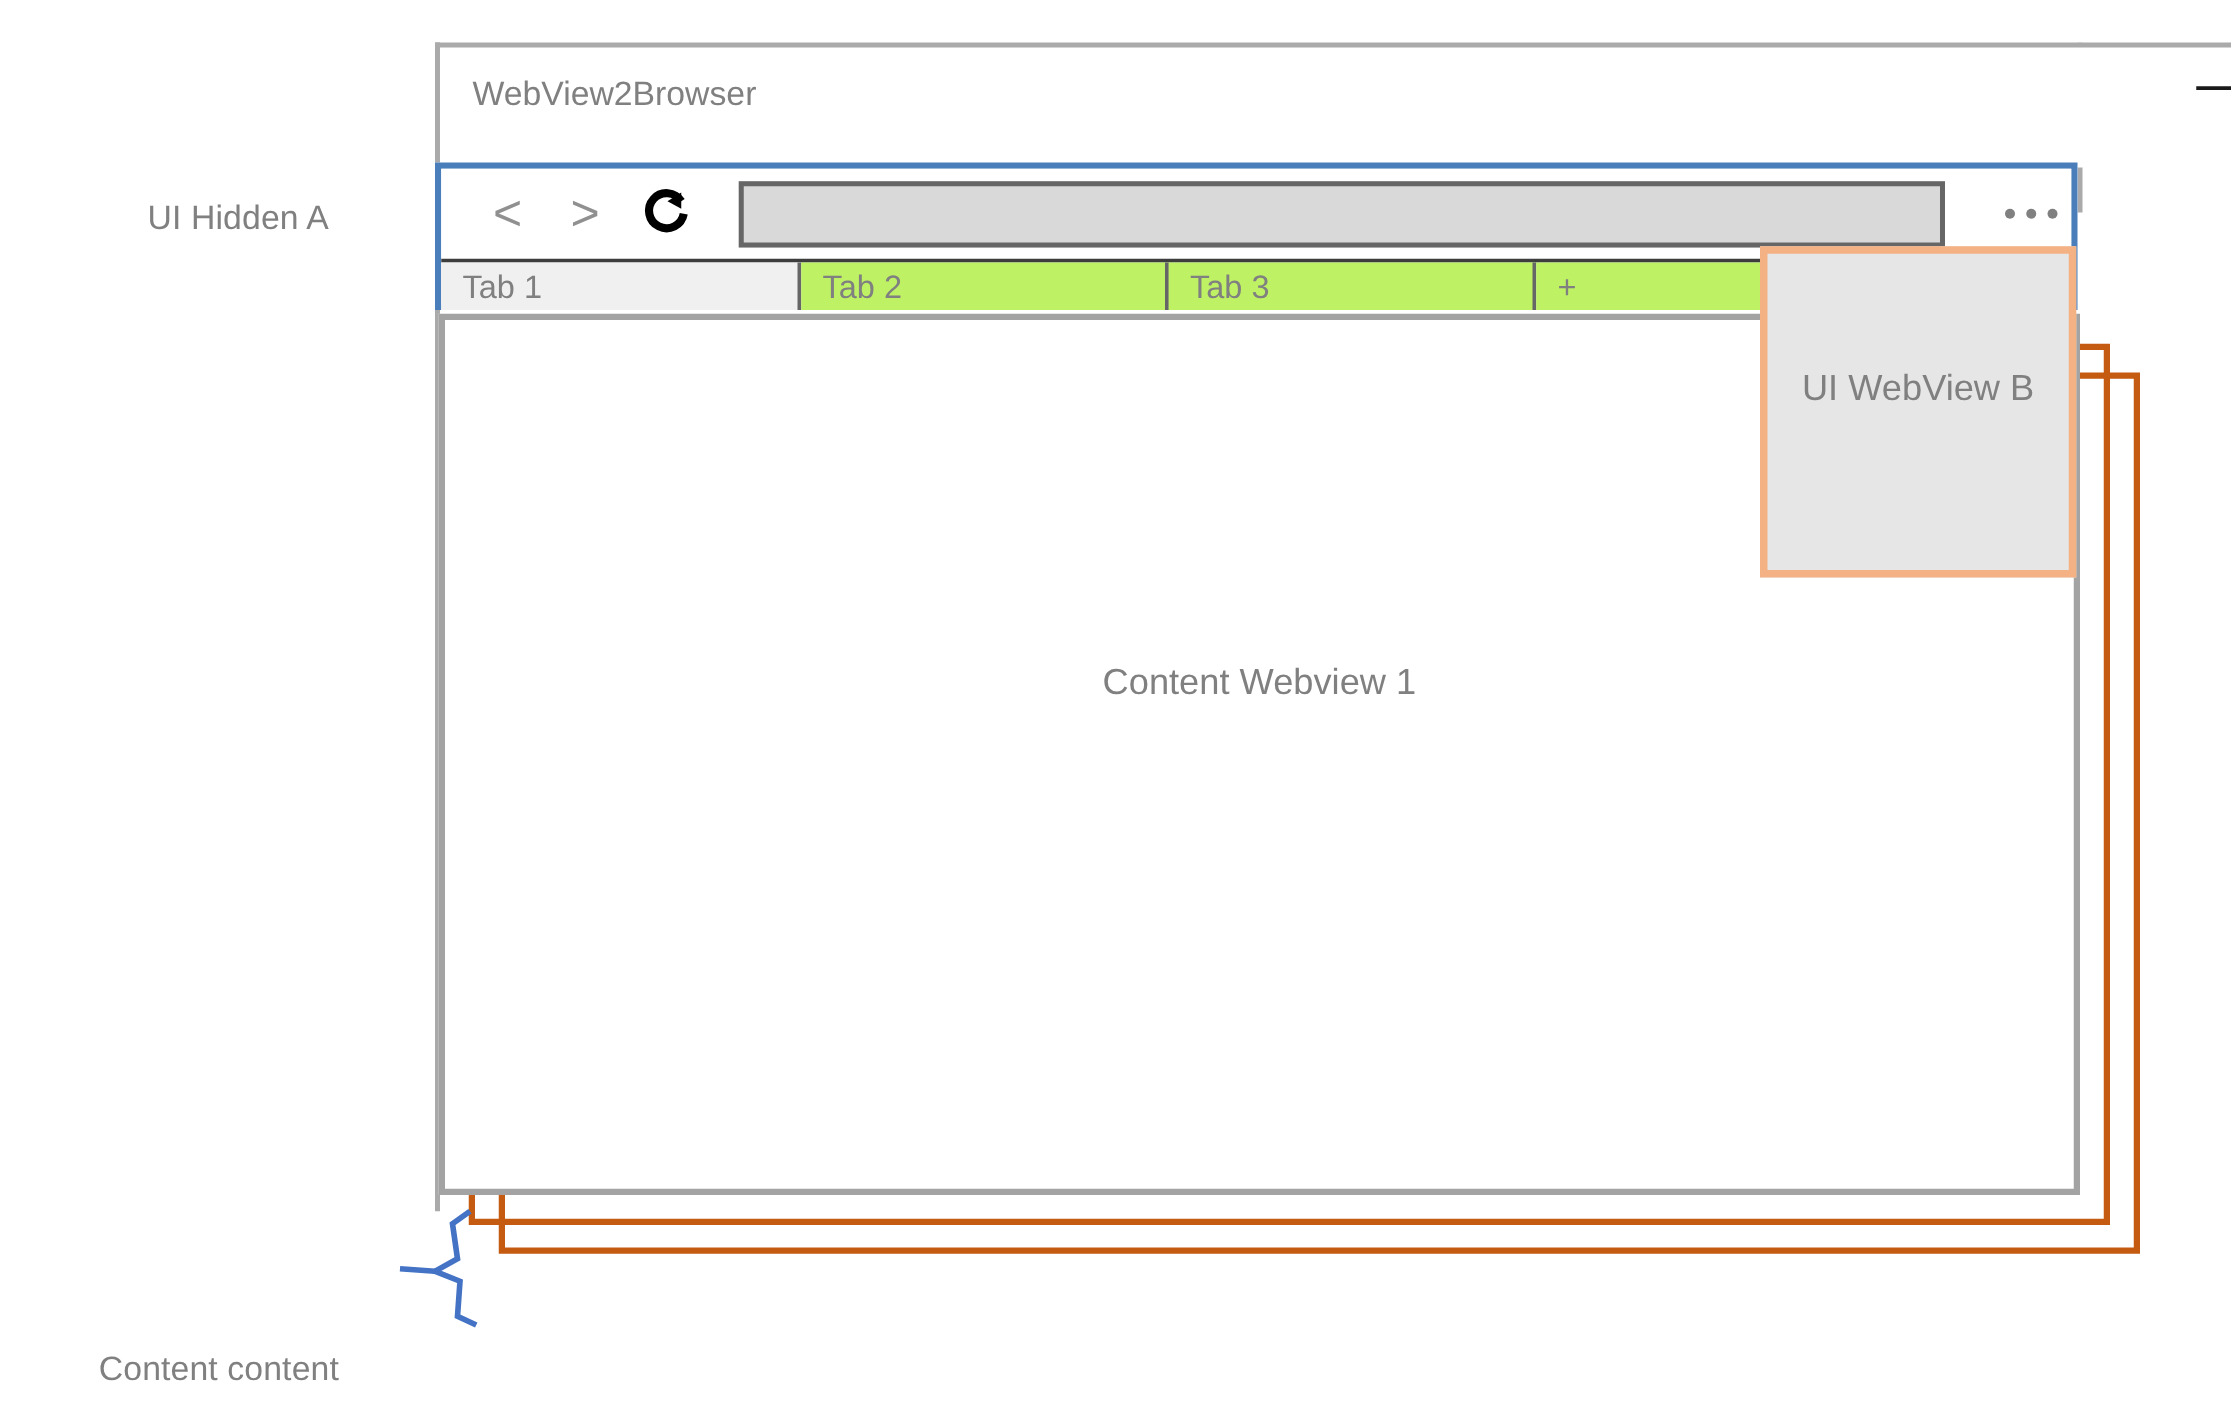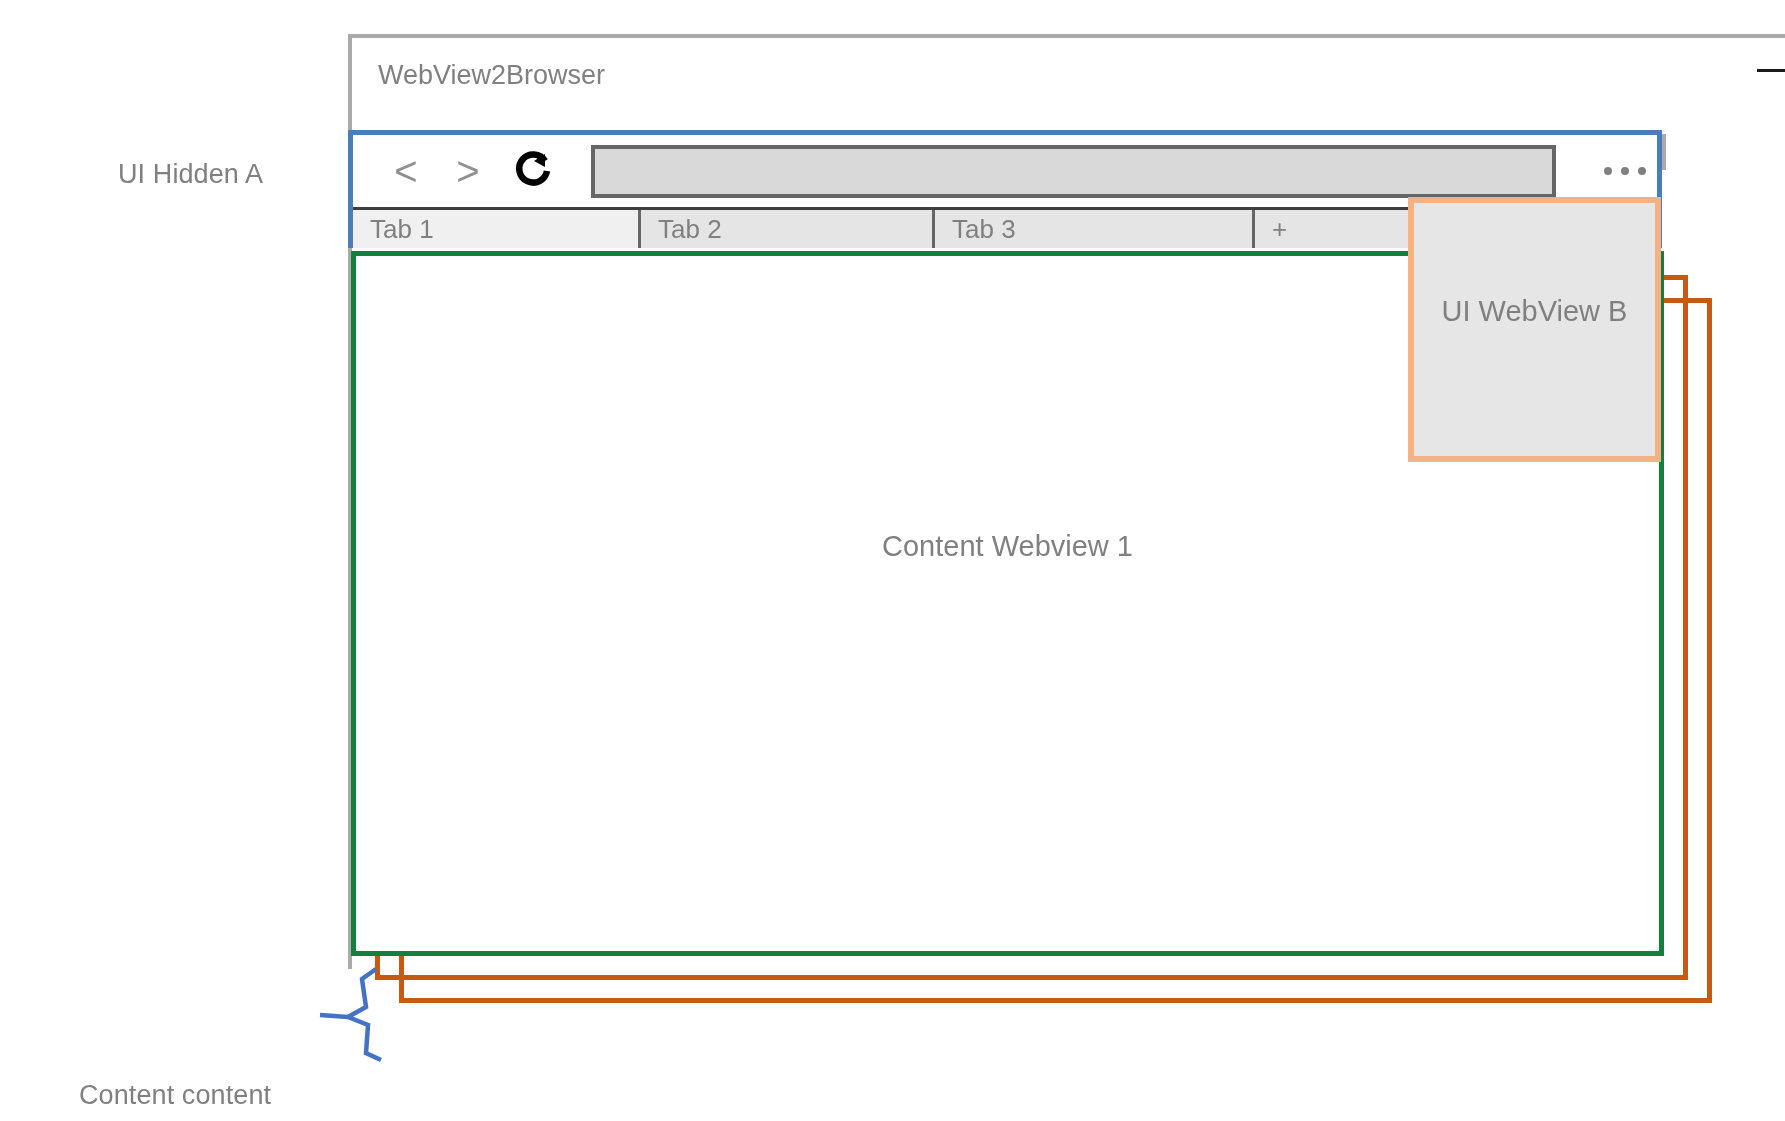--- a/index.html
+++ b/index.html
@@ -216,37 +216,37 @@
     box-sizing: border-box;
   }
   .tab {
     border-right: 3px solid #666666;
     box-sizing: border-box;
     display: flex;
     align-items: center;
     padding-left: 17px;
     font-size: 26px;
     color: #808080;
-    background: #e5e5e5;
+    background: #bef264;
     height: 100%;
   }
   .tab.is-active { background: #f0f0f0; }
   #tab-1 { width: 288px; }
   #tab-2 { width: 294px; }
-  #tab-3 { width: 320px; }
+  #tab-3 { width: 294px; }
   #tab-new { width: 190px; border-right: none; }
 
   
   #content-webview-1 {
     position: absolute;
     left: 351px;
     top: 251px;
     width: 1313px;
     height: 705px;
-    border: 5px solid #15803d;
+    border: 5px solid #a3a3a3;
     background: #ffffff;
     box-sizing: border-box;
   }
   #content-webview-1-label {
     position: absolute;
     left: 0;
     right: 0;
     top: 274px;
     text-align: center;
     font-size: 29px;

